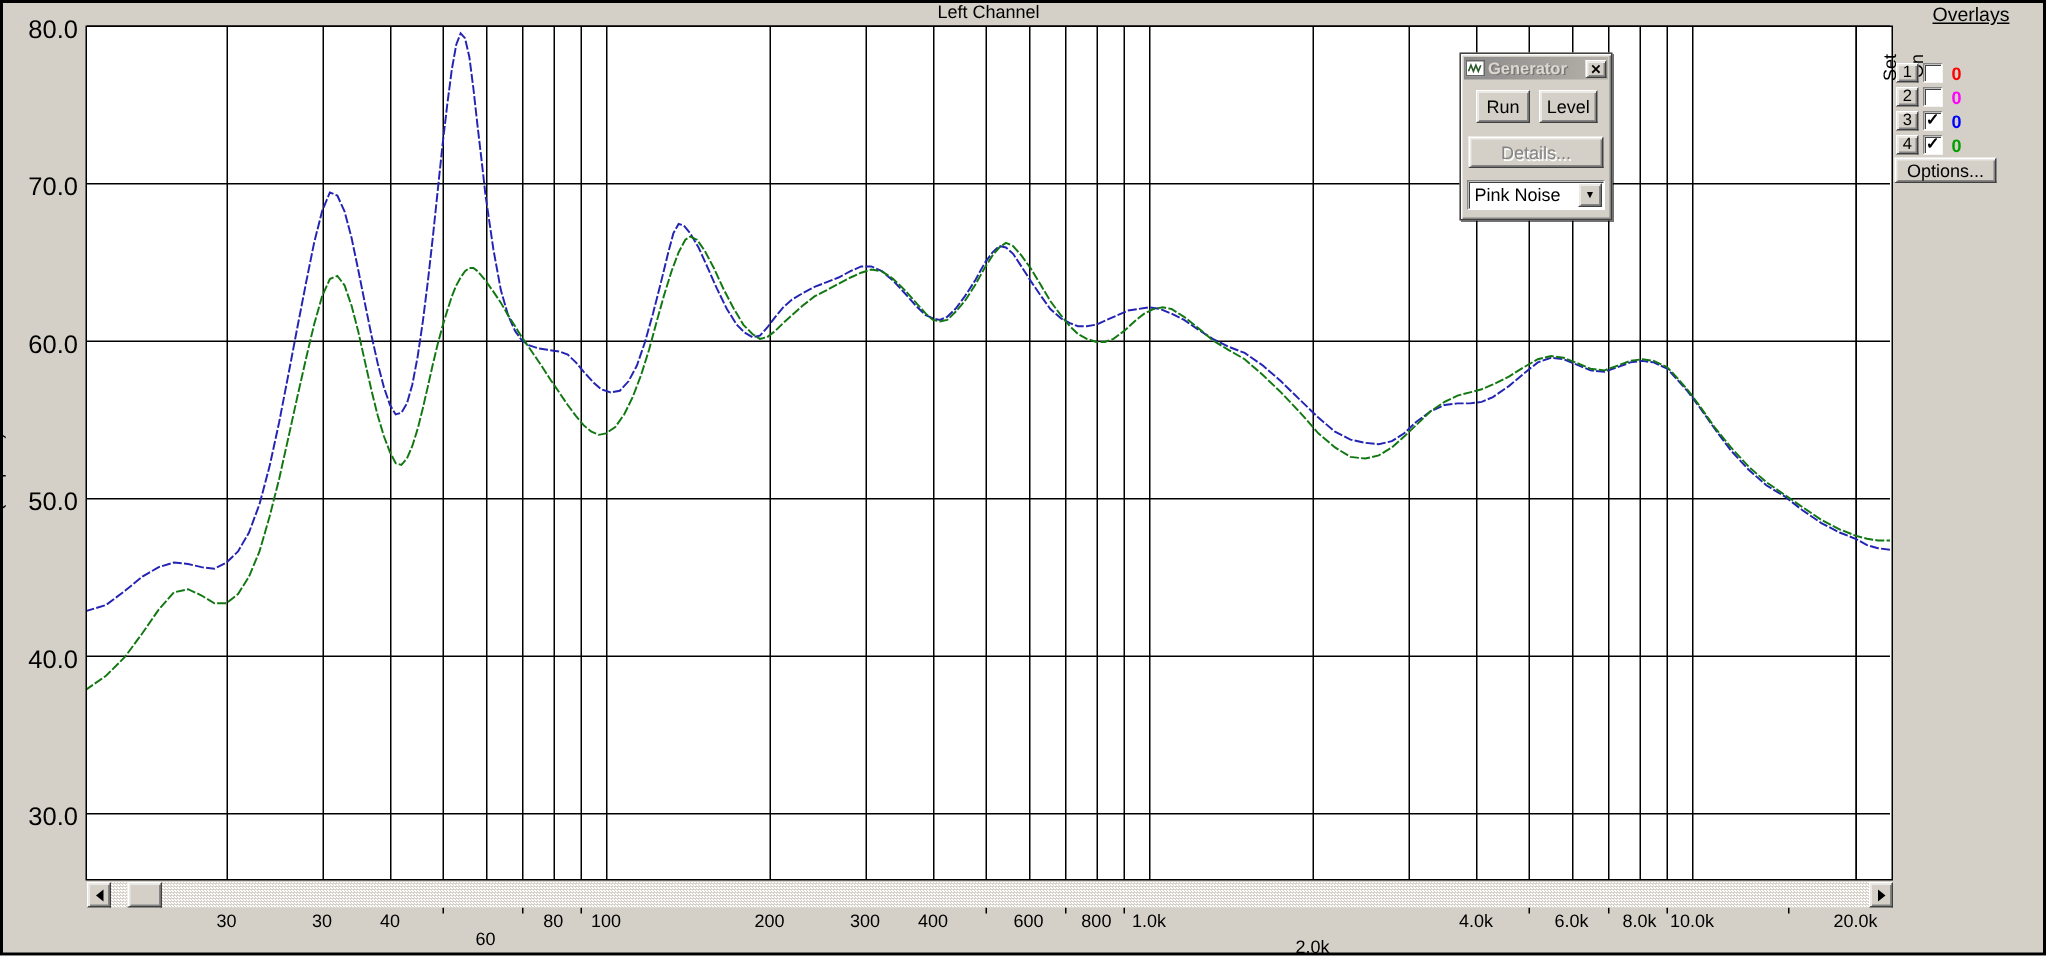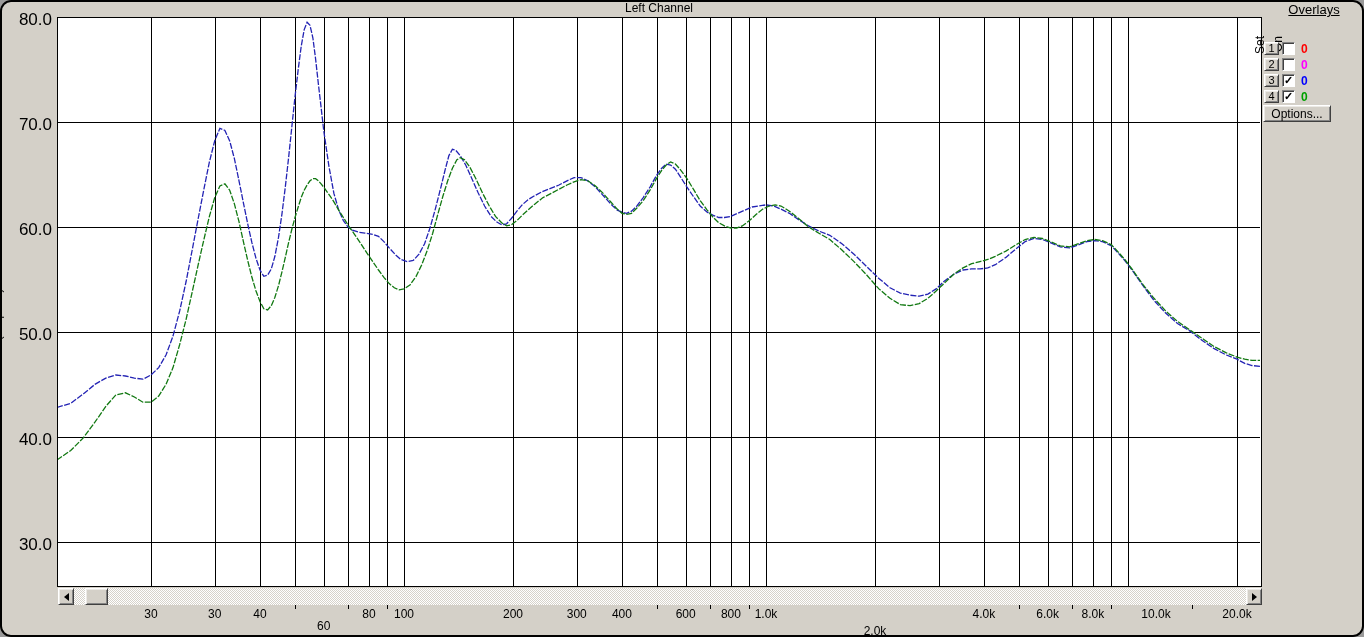--- a/index.html
+++ b/index.html
@@ -1,21 +1,20 @@
 <!DOCTYPE html>
 <html><head>
 <meta charset="utf-8">
 <style>
   html,body{margin:0;padding:0;background:#9a9a9a;}
   #app{
     position:relative;width:1364px;height:637px;overflow:hidden;
     background:#d4d0c8;
     font-family:"Liberation Sans",sans-serif;font-size:12px;color:#000;
     box-shadow:inset 0 0 0 2px #000;
-    border-radius:11px;
   }
   #plot-svg{position:absolute;left:0;top:0;}
   .abs{position:absolute;}
   #chart-title{left:57px;top:1px;width:1204px;text-align:center;font-size:12px;}
   #axis-layer{position:absolute;left:0;top:0;width:1364px;height:637px;pointer-events:none;}
   .ytick{position:absolute;width:48px;text-align:right;font-size:17px;}
   .xtick{position:absolute;width:56px;text-align:center;font-size:12px;}
   #y-axis-title{
     left:4px;top:352px;transform-origin:0 100%;transform:rotate(-90deg);
     white-space:nowrap;font-size:12px;
@@ -165,21 +164,21 @@
       <span class="xtick" style="left: 548.734px; top: 607px;">300</span>
       <span class="xtick" style="left: 593.962px; top: 607px;">400</span>
       <span class="xtick" style="left: 657.707px; top: 607px;">600</span>
       <span class="xtick" style="left: 702.935px; top: 607px;">800</span>
       <span class="xtick" style="left: 738.017px; top: 607px;">1.0k</span>
       <span class="xtick" style="left: 846.99px; top: 624px;">2.0k</span>
       <span class="xtick" style="left: 910.735px; top: 590px;">3.0k</span>
       <span class="xtick" style="left: 955.963px; top: 607px;">4.0k</span>
       <span class="xtick" style="left: 1019.71px; top: 607px;">6.0k</span>
       <span class="xtick" style="left: 1064.94px; top: 607px;">8.0k</span>
-      <span class="xtick" style="left: 1100.02px; top: 607px; margin-left: 28px;">10.0k</span>
+      <span class="xtick" style="left: 1100.02px; top: 607px;">10.0k</span>
       <span class="xtick" style="left: 1208.99px; top: 607px;">20.0k</span>
     </div>
 
   <div id="hscroll" class="abs">
     <button id="sb-left" class="sb-btn raised">
         <span class="tri tri-left"></span>
       </button>
     <div id="sb-thumb" class="raised"></div>
     <button id="sb-right" class="sb-btn raised">
         <span class="tri tri-right"></span>
@@ -201,14 +200,32 @@
   <button class="ov-num raised" style="top:74px">3</button>
   <span class="ov-check sunken" style="top:74px">✓</span>
   <span class="ov-val" style="top: 74px; color: rgb(0, 0, 255);">0</span>
 
   <button class="ov-num raised" style="top:90px">4</button>
   <span class="ov-check sunken" style="top:90px">✓</span>
   <span class="ov-val" style="top: 90px; color: rgb(0, 160, 0);">0</span>
 
   <button id="options-btn" class="abs raised">Options...</button>
 
+  <div id="gen-win" class="abs">
+    <div id="gen-titlebar">
+      <svg id="gen-icon" viewBox="0 0 13 11">
+        <polyline points="1,8 3,3 5,8 7,3 9,8 11,3" fill="none" stroke="#2a5a2a" stroke-width="1.3"></polyline>
+      </svg>
+      <span id="gen-title">Generator</span>
+      <button id="gen-close" class="raised"><span>✕</span></button>
+    </div>
+    <button id="gen-run" class="gbtn raised">Run</button>
+    <button id="gen-level" class="gbtn raised">Level</button>
+    <button id="gen-details" class="gbtn raised">Details...</button>
+    <div id="gen-combo" class="sunken">
+      <span id="gen-combo-text">Pink Noise</span>
+      <button id="gen-combo-btn" class="raised">
+          <span>▼</span>
+        </button>
+    </div>
+  </div>
 
 </div>
 
 </body></html>

